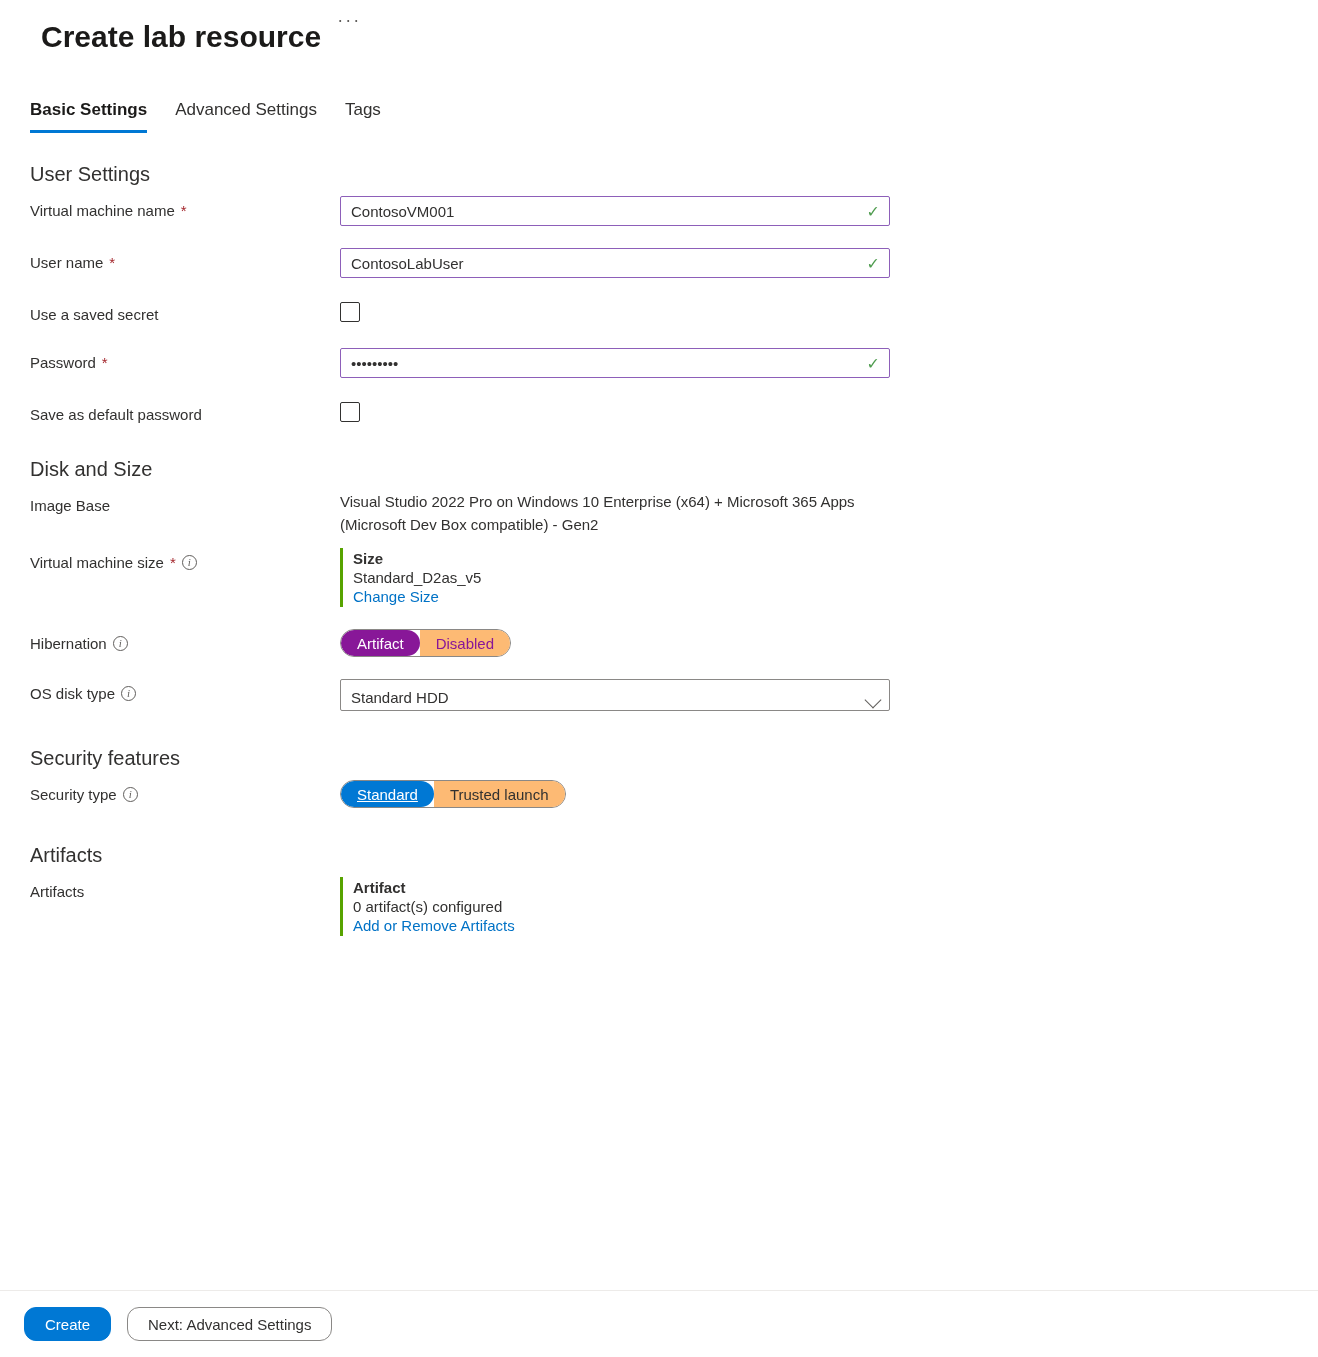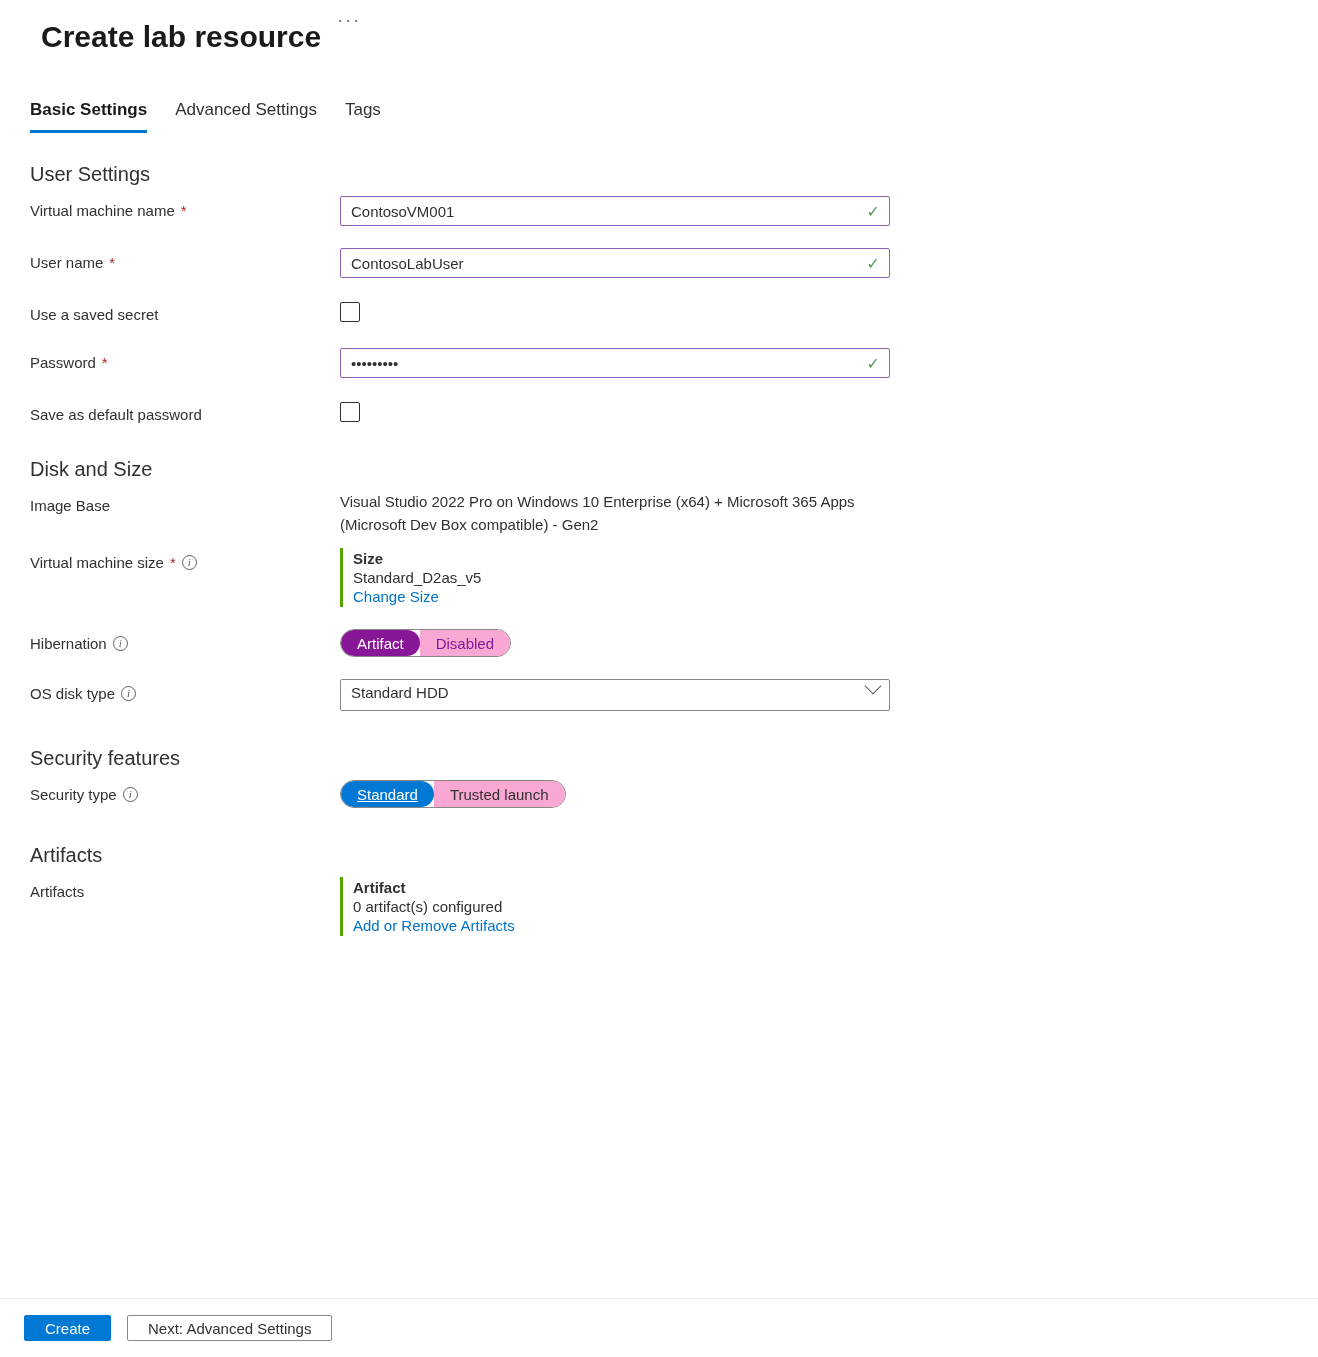--- a/index.html
+++ b/index.html
@@ -133,58 +133,58 @@
     overflow: hidden;
     height: 28px;
   }
   .pill {
     padding: 3px 16px;
     font-size: 15px;
     cursor: pointer;
     display: flex;
     align-items: center;
     color: #323130;
-    background: #f9a8d4;
+    background: #fdba74;
   }
   .pill.sel-purple { background: #881798; color: #fff; border-radius: 999px; }
   .pill.unsel-purple { color: #881798; }
   .pill.sel-blue { background: #0078d4; color: #fff; border-radius: 999px; text-decoration: underline;}
   .select {
     width: 100%;
     height: 32px;
     border: 1px solid #8a8886;
     border-radius: 2px;
     padding: 4px 10px;
     font-size: 15px;
     display: flex;
-    align-items: flex-start;
+    align-items: flex-end;
     justify-content: space-between;
     cursor: pointer;
     background: #fff;
   }
   .chevron {
     width: 12px; height: 12px;
     transform: rotate(45deg);
     border-right: 1px solid #605e5c;
     border-bottom: 1px solid #605e5c;
     margin-top: -4px;
   }
   .footer {
     border-top: 1px solid #edebe9;
     padding: 16px 24px;
     display: flex;
     gap: 16px;
     background: #fff;
   }
   .btn {
-    height: 26px;
+    height: 34px;
     padding: 0 20px;
     font-size: 15px;
     font-family: inherit;
-    border-radius: 2px;
+    border-radius: 12px;
     cursor: pointer;
     display: flex;
     align-items: center;
   }
   .btn-primary {
     background: #0078d4;
     color: #fff;
     border: 1px solid #0078d4;
   }
   .btn-secondary {

